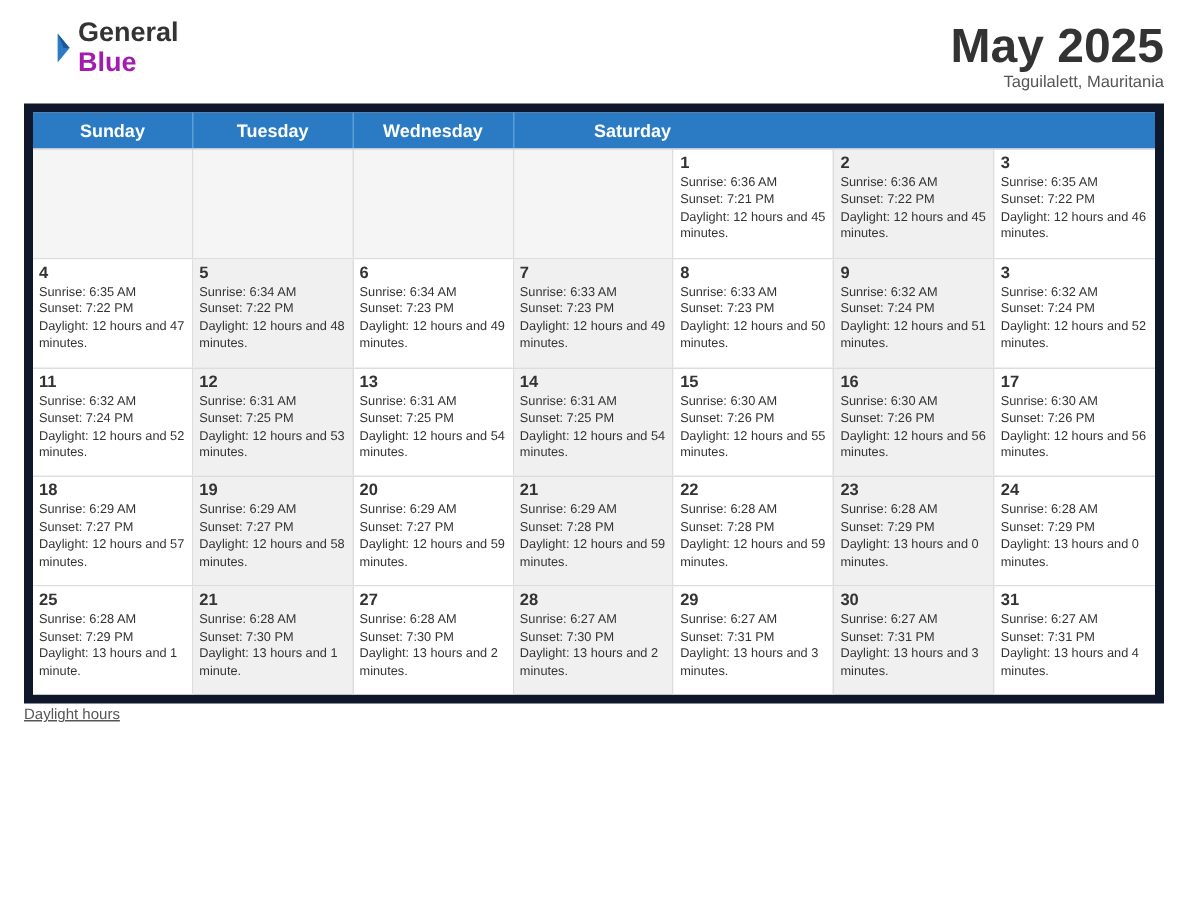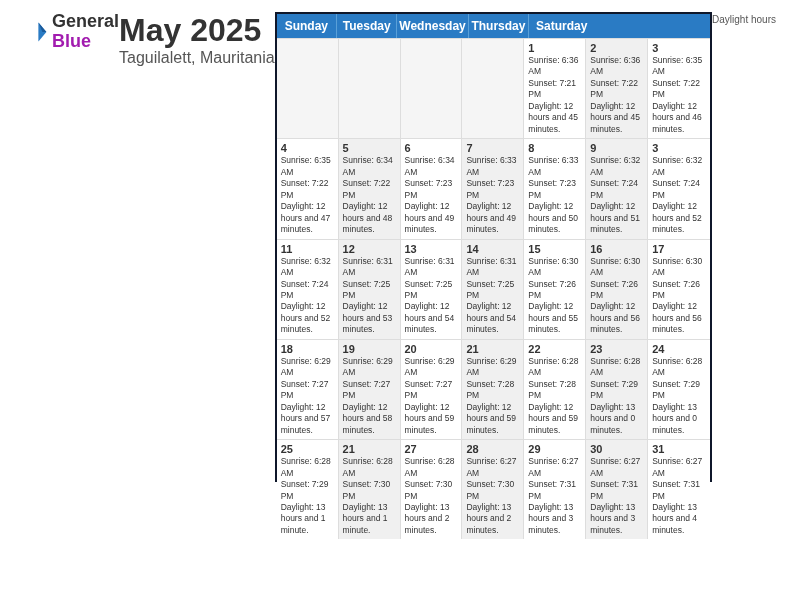--- a/index.html
+++ b/index.html
@@ -8,21 +8,21 @@
       background: #fff;
       width: 792px;
       height: 612px;
       overflow: hidden;
     }
     .page {
       width: 792px;
       height: 492px;
       padding: 12px 16px 10px 16px;
       display: flex;
-      flex-direction: row;
+      flex-direction: column;
     }
     .header {
       display: flex;
       justify-content: space-between;
       align-items: flex-start;
       margin-bottom: 8px;
     }
     .logo {
       display: flex;
       align-items: center;
@@ -33,35 +33,36 @@
       font-weight: bold;
       line-height: 1.1;
     }
     .logo-general { color: #333; }
     .logo-blue { color: #a21caf; }
     .logo-icon {
       width: 32px;
       height: 32px;
     }
     .title-block {
+      text-align: right;
     }
     .title-month {
       font-size: 32px;
       font-weight: bold;
       color: #333;
     }
     .title-location {
-      font-size: 16px;
+      font-size: 11px;
       color: #555;
     }
     .calendar {
       flex: 1;
       display: flex;
       flex-direction: column;
-      border: 2px solid #0f172a;
+      border: 6px solid #0f172a;
     }
     .cal-header {
       display: grid;
       grid-template-columns: repeat(7, 1fr);
       background: #2a7bc4;
     }
     .cal-header-cell {
       color: #fff;
       font-size: 12px;
       font-weight: bold;
@@ -101,20 +102,21 @@
     }
     .cell-text {
       font-size: 8.5px;
       line-height: 1.35;
       color: #333;
     }
     .footer {
       margin-top: 2px;
       font-size: 10px;
       color: #555;
+      text-decoration: underline;
     }
   </style>
 </head>
 <body>
 
 <div class="page">
   <div class="header">
     <div class="logo">
       <svg class="logo-icon" viewBox="0 0 40 40">
         <polygon points="28,8 38,20 28,32" fill="#2a7bc4"></polygon>
@@ -129,21 +131,20 @@
       <div class="title-month">May 2025</div>
       <div class="title-location">Taguilalett, Mauritania</div>
     </div>
   </div>
 
   <div class="calendar">
     <div class="cal-header">
       <div class="cal-header-cell">Sunday</div>
       <div class="cal-header-cell">Tuesday</div>
       <div class="cal-header-cell">Wednesday</div>
-      <div class="cal-header-cell">Thursday</div>
       <div class="cal-header-cell">Saturday</div>
     </div>
     <div class="cal-body" id="cal-body">
     <div class="cal-row">
           <div class="cal-cell empty"></div>
           <div class="cal-cell empty"></div>
           <div class="cal-cell empty"></div>
           <div class="cal-cell empty"></div>
           <div class="cal-cell">
             <div class="day-number">1</div>

